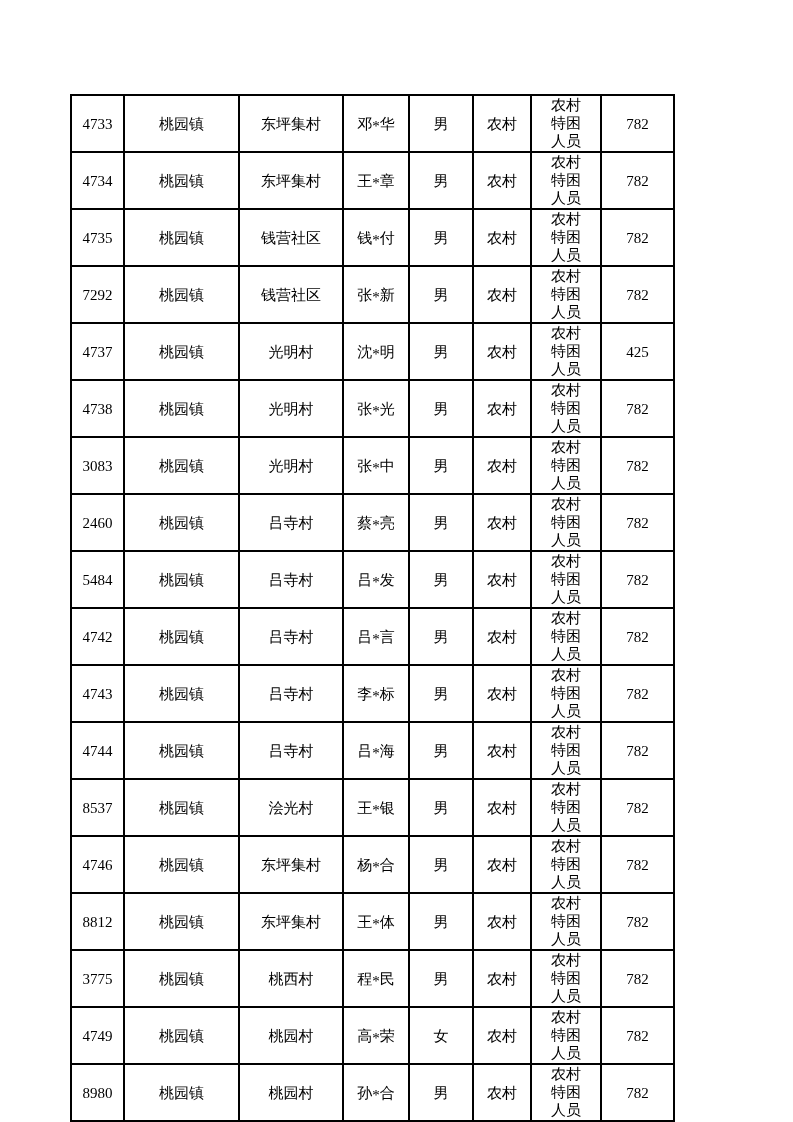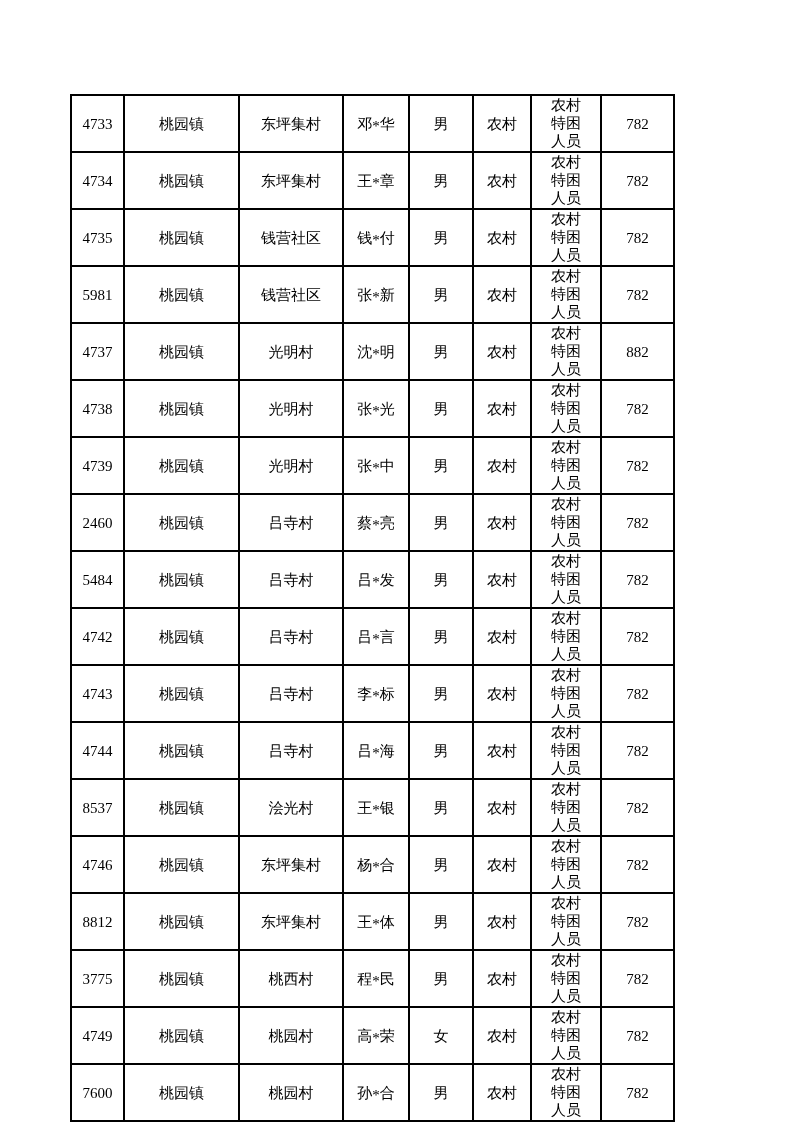--- a/index.html
+++ b/index.html
@@ -97,57 +97,57 @@
           <td>钱营社区</td>
           <td>钱<span class="ast">*</span>付</td>
           <td>男</td>
           <td>农村</td>
           <td class="cat">
             <div class="cat-inner">农村特困人员分散供养</div>
           </td>
           <td>782</td>
         </tr>
         <tr>
-          <td>5981</td>
+          <td>7292</td>
           <td>桃园镇</td>
           <td>钱营社区</td>
           <td>张<span class="ast">*</span>新</td>
           <td>男</td>
           <td>农村</td>
           <td class="cat">
             <div class="cat-inner">农村特困人员分散供养</div>
           </td>
           <td>782</td>
         </tr>
         <tr>
           <td>4737</td>
           <td>桃园镇</td>
           <td>光明村</td>
           <td>沈<span class="ast">*</span>明</td>
           <td>男</td>
           <td>农村</td>
           <td class="cat">
             <div class="cat-inner">农村特困人员集中供养</div>
           </td>
-          <td>882</td>
+          <td>425</td>
         </tr>
         <tr>
           <td>4738</td>
           <td>桃园镇</td>
           <td>光明村</td>
           <td>张<span class="ast">*</span>光</td>
           <td>男</td>
           <td>农村</td>
           <td class="cat">
             <div class="cat-inner">农村特困人员分散供养</div>
           </td>
           <td>782</td>
         </tr>
         <tr>
-          <td>4739</td>
+          <td>3083</td>
           <td>桃园镇</td>
           <td>光明村</td>
           <td>张<span class="ast">*</span>中</td>
           <td>男</td>
           <td>农村</td>
           <td class="cat">
             <div class="cat-inner">农村特困人员分散供养</div>
           </td>
           <td>782</td>
         </tr>
@@ -265,21 +265,21 @@
           <td>桃园村</td>
           <td>高<span class="ast">*</span>荣</td>
           <td>女</td>
           <td>农村</td>
           <td class="cat">
             <div class="cat-inner">农村特困人员分散供养</div>
           </td>
           <td>782</td>
         </tr>
         <tr>
-          <td>7600</td>
+          <td>8980</td>
           <td>桃园镇</td>
           <td>桃园村</td>
           <td>孙<span class="ast">*</span>合</td>
           <td>男</td>
           <td>农村</td>
           <td class="cat">
             <div class="cat-inner">农村特困人员分散供养</div>
           </td>
           <td>782</td>
         </tr>

